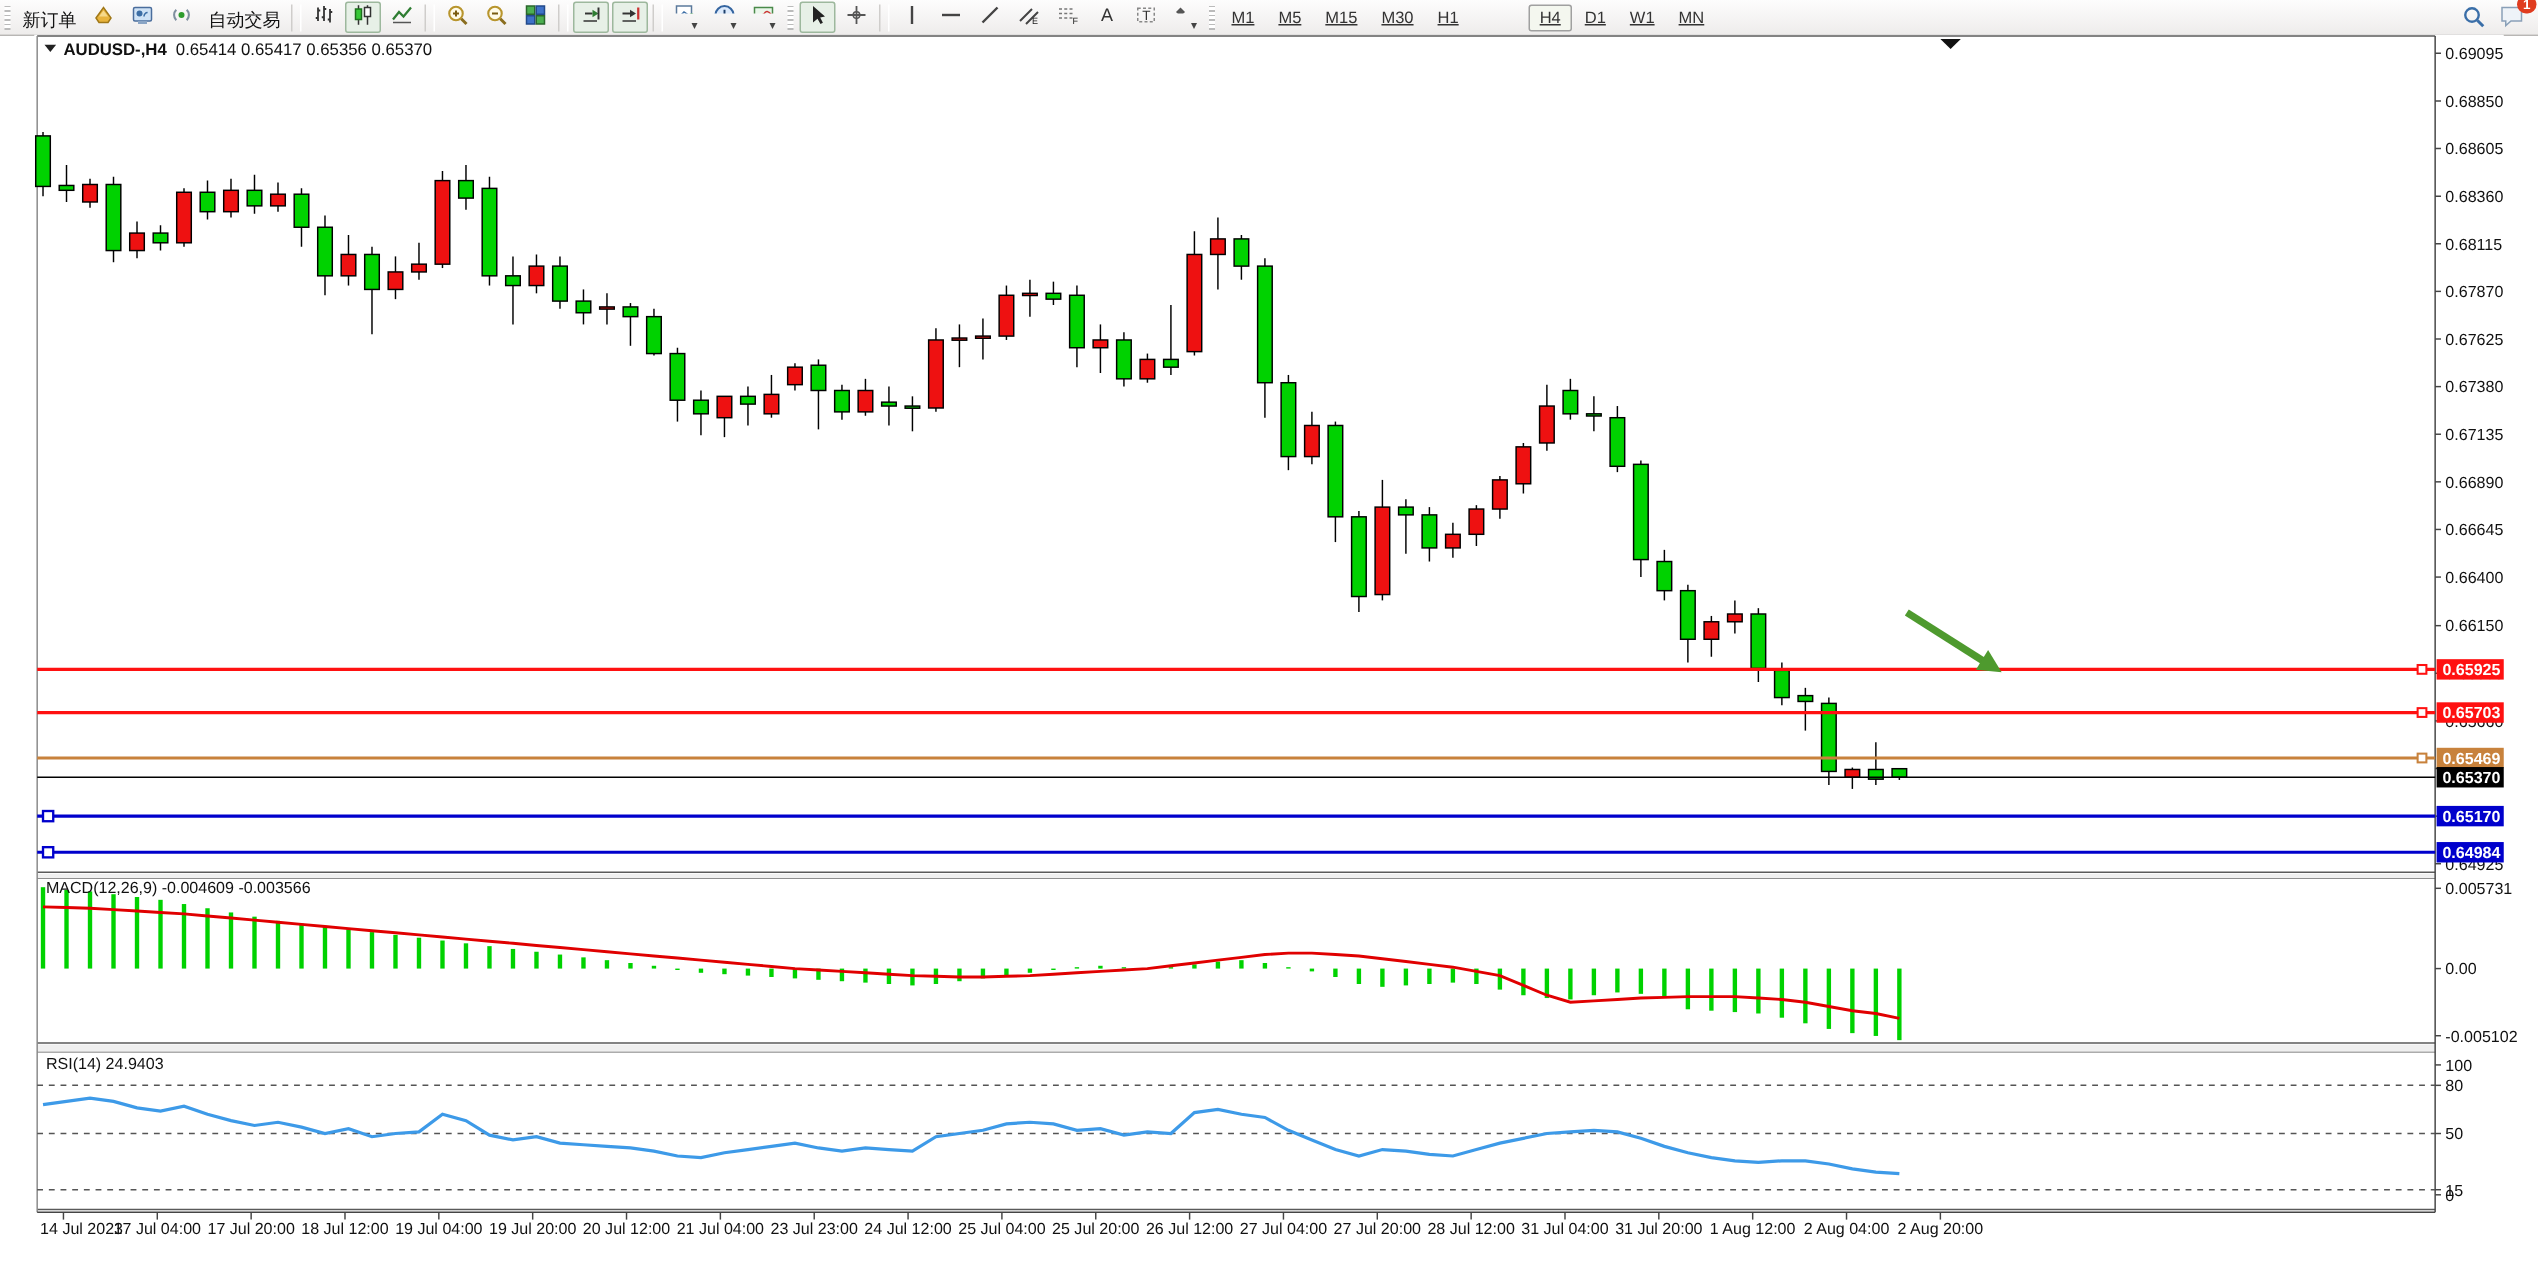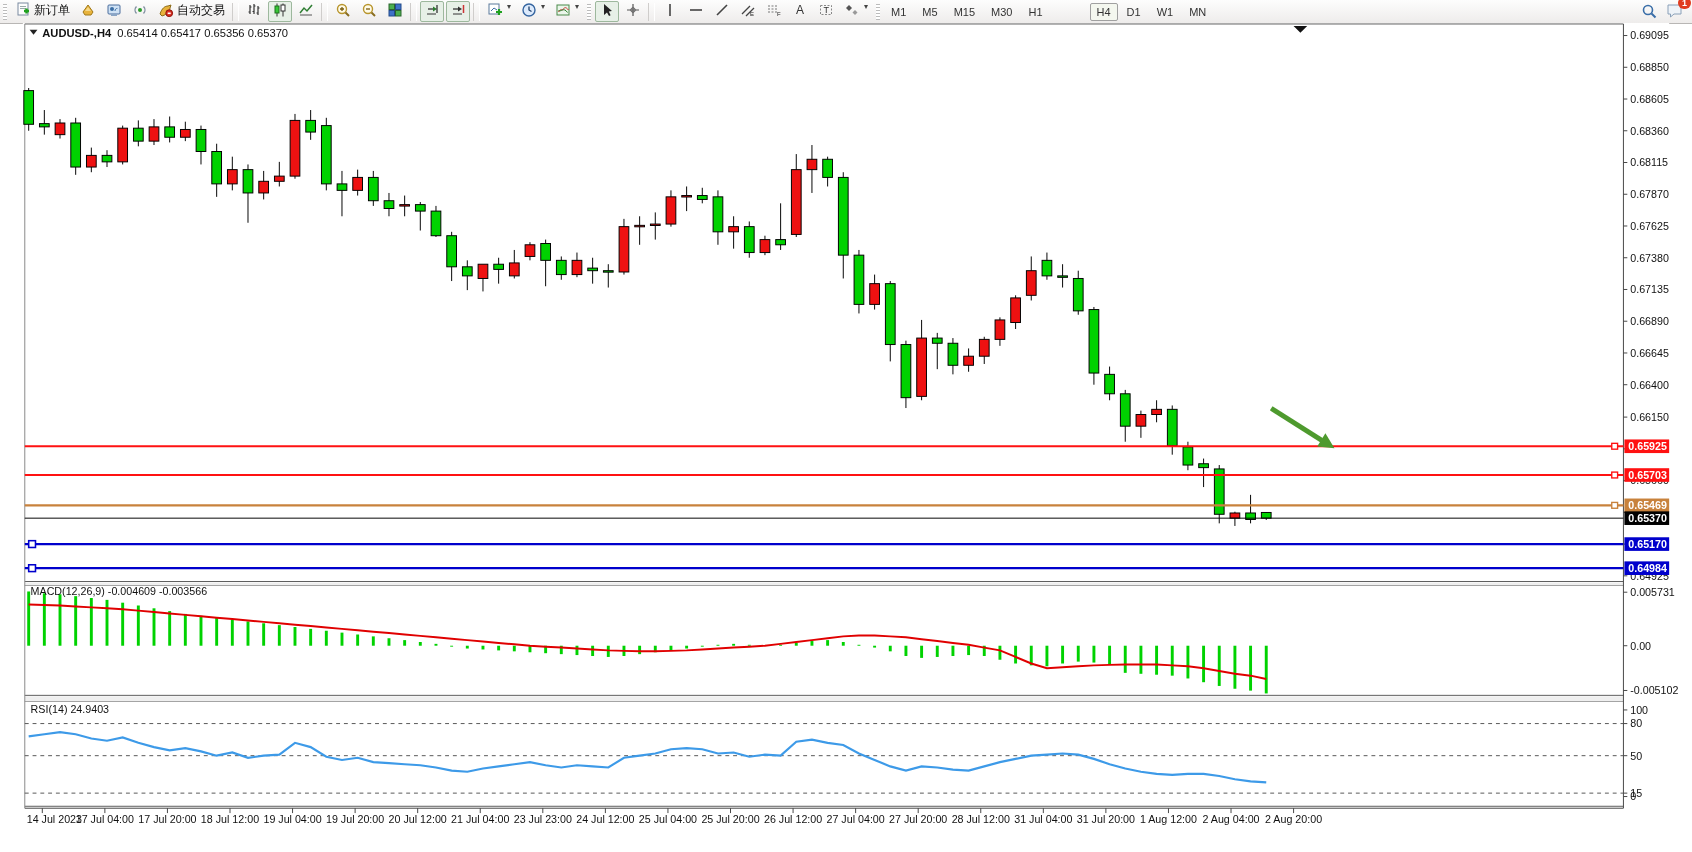--- a/index.html
+++ b/index.html
@@ -1,26 +1,26 @@
 <!DOCTYPE html>
 <html><head>
 <meta charset="utf-8">
 <style>
   html,body{margin:0;padding:0;background:#fff;font-family:"Liberation Sans",sans-serif;}
   #app{position:relative;width:1692px;height:852px;overflow:hidden;background:#fff;}
   
   #toolbar{position:absolute;left:0;top:0;width:1692px;height:23px;
     background:linear-gradient(#fdfdfd,#eeeceb);border-bottom:1px solid #b8b6b4;
     display:flex;align-items:center;font-size:12px;color:#222;white-space:nowrap;}
-  .tb-btn{display:inline-flex;align-items:flex-start;gap:3px;height:19px;padding:0 3px;margin:0 1px;
-    border:1px solid transparent;border-radius:2px;}
+  .tb-btn{display:inline-flex;align-items:flex-end;gap:3px;height:19px;padding:0 3px;margin:0 1px;
+    border:1px solid transparent;border-radius:2px;flex-direction:column;}
   .tb-btn.pressed{background:#e7f0e7;border-color:#9db89d;}
   .tb-sep{width:5px;height:18px;margin:0 2px;border-left:1px solid #cfcdcb;border-right:1px solid #fff;}
   .tb-grip{width:4px;height:16px;margin:0 3px;background:repeating-linear-gradient(#bbb 0 1px,#fff 1px 3px);}
-  .tf-btn{display:inline-block;padding:2px 6px;margin:0 1px;font-size:11px;color:#333;border:1px solid transparent;border-radius:2px;}
+  .tf-btn{display:inline-block;padding:2px 6px;margin:0 1px;font-size:11px;color:#333;border:1px solid transparent;border-radius:2px;text-decoration:underline;}
   .tf-btn.active{background:#f4f7ef;border-color:#a0a0a0;margin-left:39px;}
   .caret{font-size:8px;color:#444;margin-left:1px;}
   .tb-right{margin-left:auto;display:flex;align-items:center;padding-right:8px;gap:8px;}
   .badge{position:absolute;top:-5px;right:-7px;background:#e03c1f;color:#fff;border-radius:8px;
     font-size:9px;font-weight:bold;padding:1px 4px;line-height:10px;}
   .chat-wrap{position:relative;}
   .cn{font-size:12px;color:#111;}
   svg text{font-family:"Liberation Sans",sans-serif;}
 </style>
 </head>

